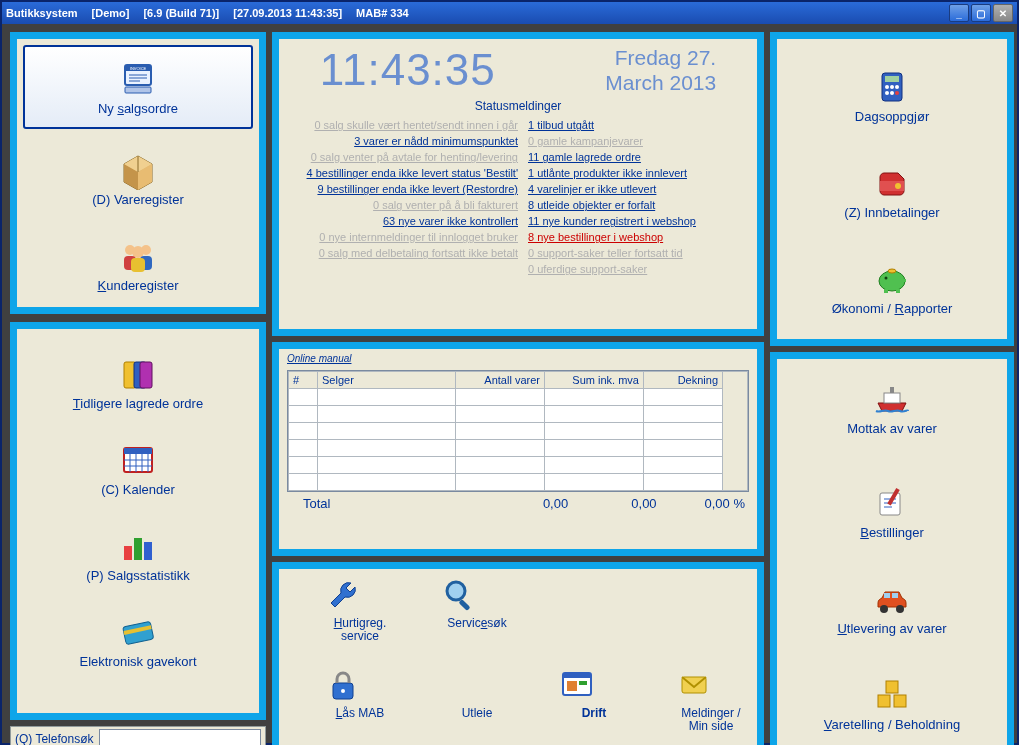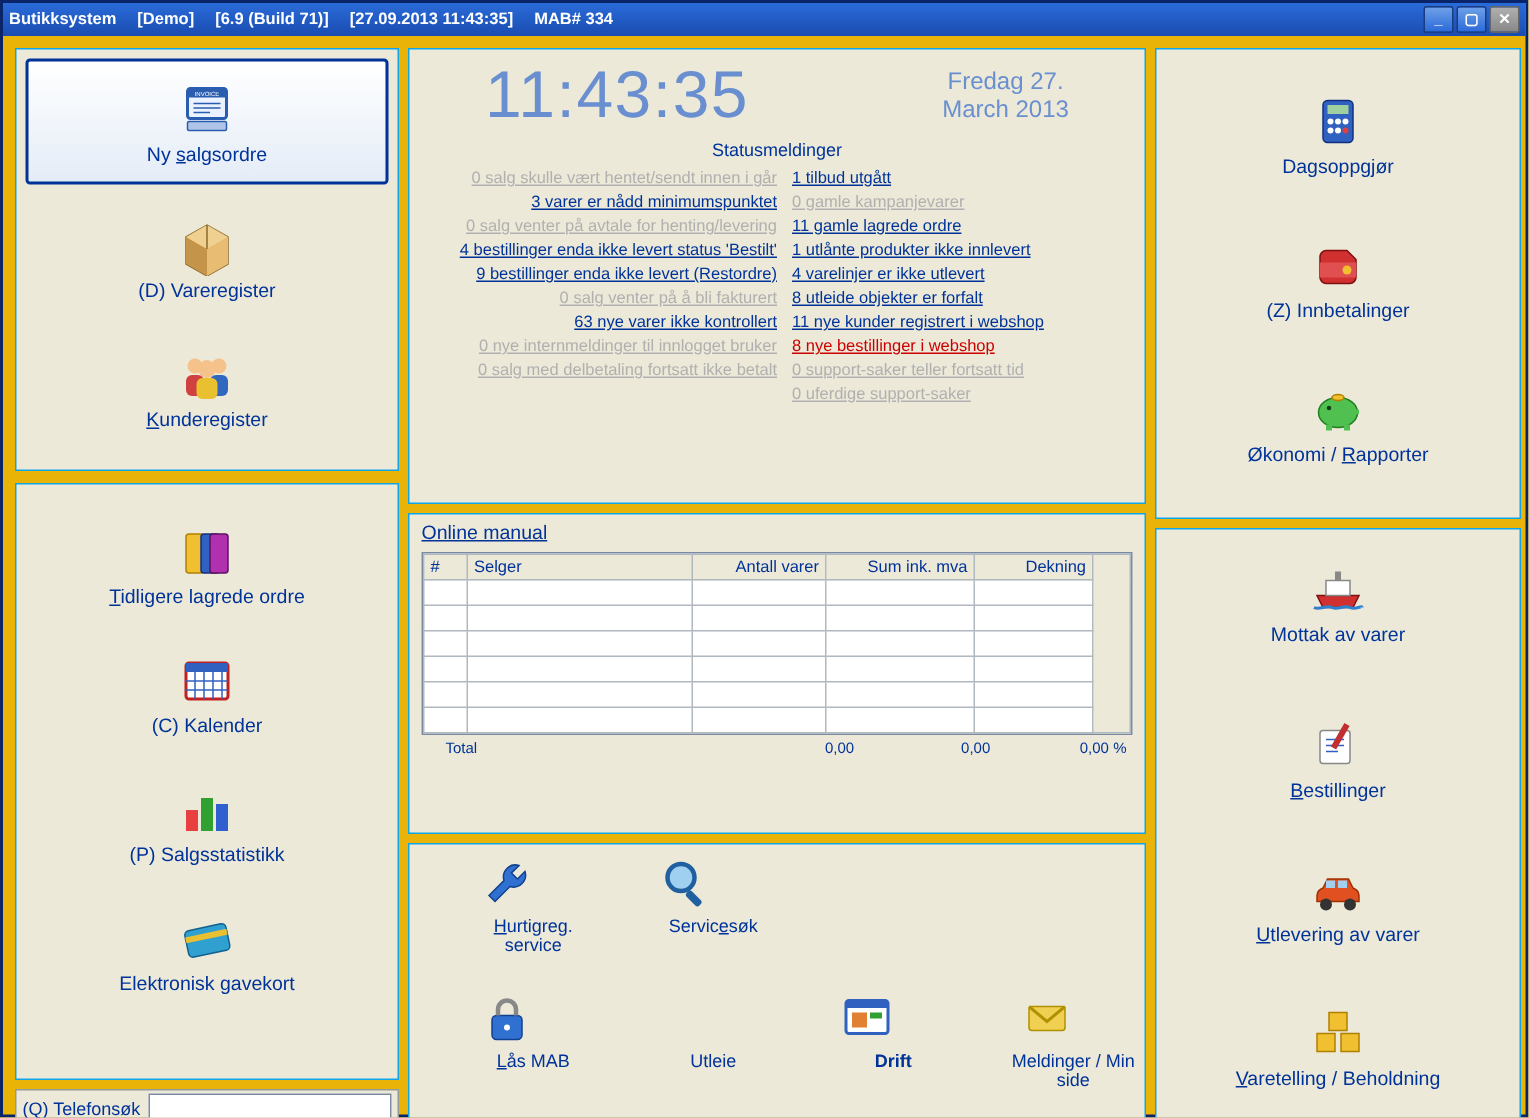--- a/index.html
+++ b/index.html
@@ -1,23 +1,23 @@
 <!DOCTYPE html>
 <html><head>
 <meta charset="utf-8">
 <style>
 html,body{margin:0;padding:0;font-family:Tahoma,Arial,sans-serif;font-size:11px;background:#ece9d8;color:#000;}
-.window{width:1019px;height:745px;box-sizing:border-box;border:2px solid #0a246a;background:#eab308;position:relative;}
+.window{width:1019px;height:745px;box-sizing:border-box;border:2px solid #0a246a;background:#404040;position:relative;}
 .titlebar{height:22px;background:linear-gradient(#2a6bd9,#1a4cb0);color:#fff;font-weight:bold;display:flex;align-items:center;padding:0 4px;font-size:11px;}
 .titlebar .t-seg{margin-right:14px;}
 .titlebar .ctrls{margin-left:auto;display:flex;gap:2px;}
 .titlebar .ctrl{width:18px;height:16px;background:linear-gradient(#6fa0e8,#2a6bd9);border:1px solid #1a3c80;border-radius:2px;color:#fff;font-size:10px;display:flex;align-items:center;justify-content:center;}
 .titlebar .ctrl.close{background:linear-gradient(#b0b0b0,#888);border-color:#666;}
 .body{position:absolute;top:24px;left:2px;right:2px;bottom:2px;}
-.panel{background:#ece9d8;border:1px solid #0ea5e9;position:absolute;box-sizing:border-box;}
+.panel{background:#ece9d8;border:7px solid #0ea5e9;position:absolute;box-sizing:border-box;}
 .panel::before{content:'';}
 
 .left-a{left:6px;top:6px;width:256px;height:282px;}
 .left-b{left:6px;top:296px;width:256px;height:398px;}
 .left-c{left:6px;top:700px;width:256px;height:26px;border:1px solid #919b9c;display:flex;align-items:center;padding:0 4px;}
 
 .center-a{left:268px;top:6px;width:492px;height:304px;}
 .center-b{left:268px;top:316px;width:492px;height:214px;}
 .center-c{left:268px;top:536px;width:492px;height:192px;}
 
@@ -28,39 +28,39 @@
 .big-btn .lbl{color:#003399;font-size:13px;margin-top:2px;}
 .framed{border:2px solid #003399;border-radius:3px;background:linear-gradient(#fff,#e4ecf7);margin:6px;padding:6px 4px;}
 
 .left-a .big-btn, .left-b .big-btn{height:86px;}
 .left-a .big-btn.framed{height:68px;}
 .right-a .big-btn{height:96px;}
 .right-b .big-btn{height:96px;}
 
 .clock-row{display:flex;align-items:center;justify-content:space-around;padding:6px 10px 2px 10px;}
 .clock{font-size:44px;color:#6a8fd0;font-weight:normal;letter-spacing:1px;}
-.date{color:#6a8fd0;font-size:16px;text-align:center;line-height:1.2;margin-left:48px;}
+.date{color:#6a8fd0;font-size:21px;text-align:right;line-height:1.2;margin-left:48px;}
 
 .status-hdr{color:#003399;font-weight:normal;text-align:center;font-size:12px;margin:2px 0 4px 0;}
 .status-grid{display:flex;padding:0 10px;}
 .status-col{flex:1;display:flex;flex-direction:column;}
 .status-col a{font-size:11px;margin:2px 0;text-decoration:underline;cursor:pointer;}
 .status-col.l a{text-align:right;color:#003399;}
 .status-col.r a{text-align:left;margin-left:10px;color:#003399;}
 .status-col a.dim{color:#b0b0b0;}
 .status-col a.red{color:#cc0000;}
 
-.online-link{color:#003399;text-decoration:underline;padding:4px 8px;display:inline-block;font-size:13px;}
+.online-link{color:#003399;font-style:italic;text-decoration:underline;padding:4px 8px;display:inline-block;font-size:10px;}
 .tbl-hdr{color:#003399;font-weight:bold;text-align:center;font-size:12px;}
 .tbl{border:1px solid #7a8aa0;margin:2px 8px;background:#fff;}
 .tbl table{width:100%;border-collapse:collapse;font-size:11px;}
 .tbl th{background:#ece9d8;color:#003399;font-weight:normal;text-align:left;padding:2px 4px;border:1px solid #b0b8c0;}
 .tbl td{border:1px solid #b0b8c0;height:16px;padding:0 4px;}
 .tbl .scroll{width:16px;background:#ece9d8;border:1px solid #b0b8c0;}
-.tot-row{display:flex;color:#003399;font-size:10px;padding:2px 12px 6px 24px;}
+.tot-row{display:flex;color:#003399;font-size:13px;padding:2px 12px 6px 24px;}
 .tot-row span{flex:1;text-align:right;}
 .tot-row span:first-child{text-align:left;flex:2;}
 
 .tools{display:grid;grid-template-columns:1fr 1fr 1fr 1fr;gap:2px 2px;padding:6px;}
 .tool{display:flex;flex-direction:column;align-items:center;justify-content:flex-start;height:88px;cursor:pointer;text-align:center;}
 .tool .lbl{color:#003399;font-size:12px;margin-top:2px;line-height:1.1;margin-left:35px;}
 .tool.bold .lbl{font-weight:bold;}
 
 .ico{width:40px;height:40px;display:flex;align-items:center;justify-content:center;}
 .ico svg{width:40px;height:40px;}

